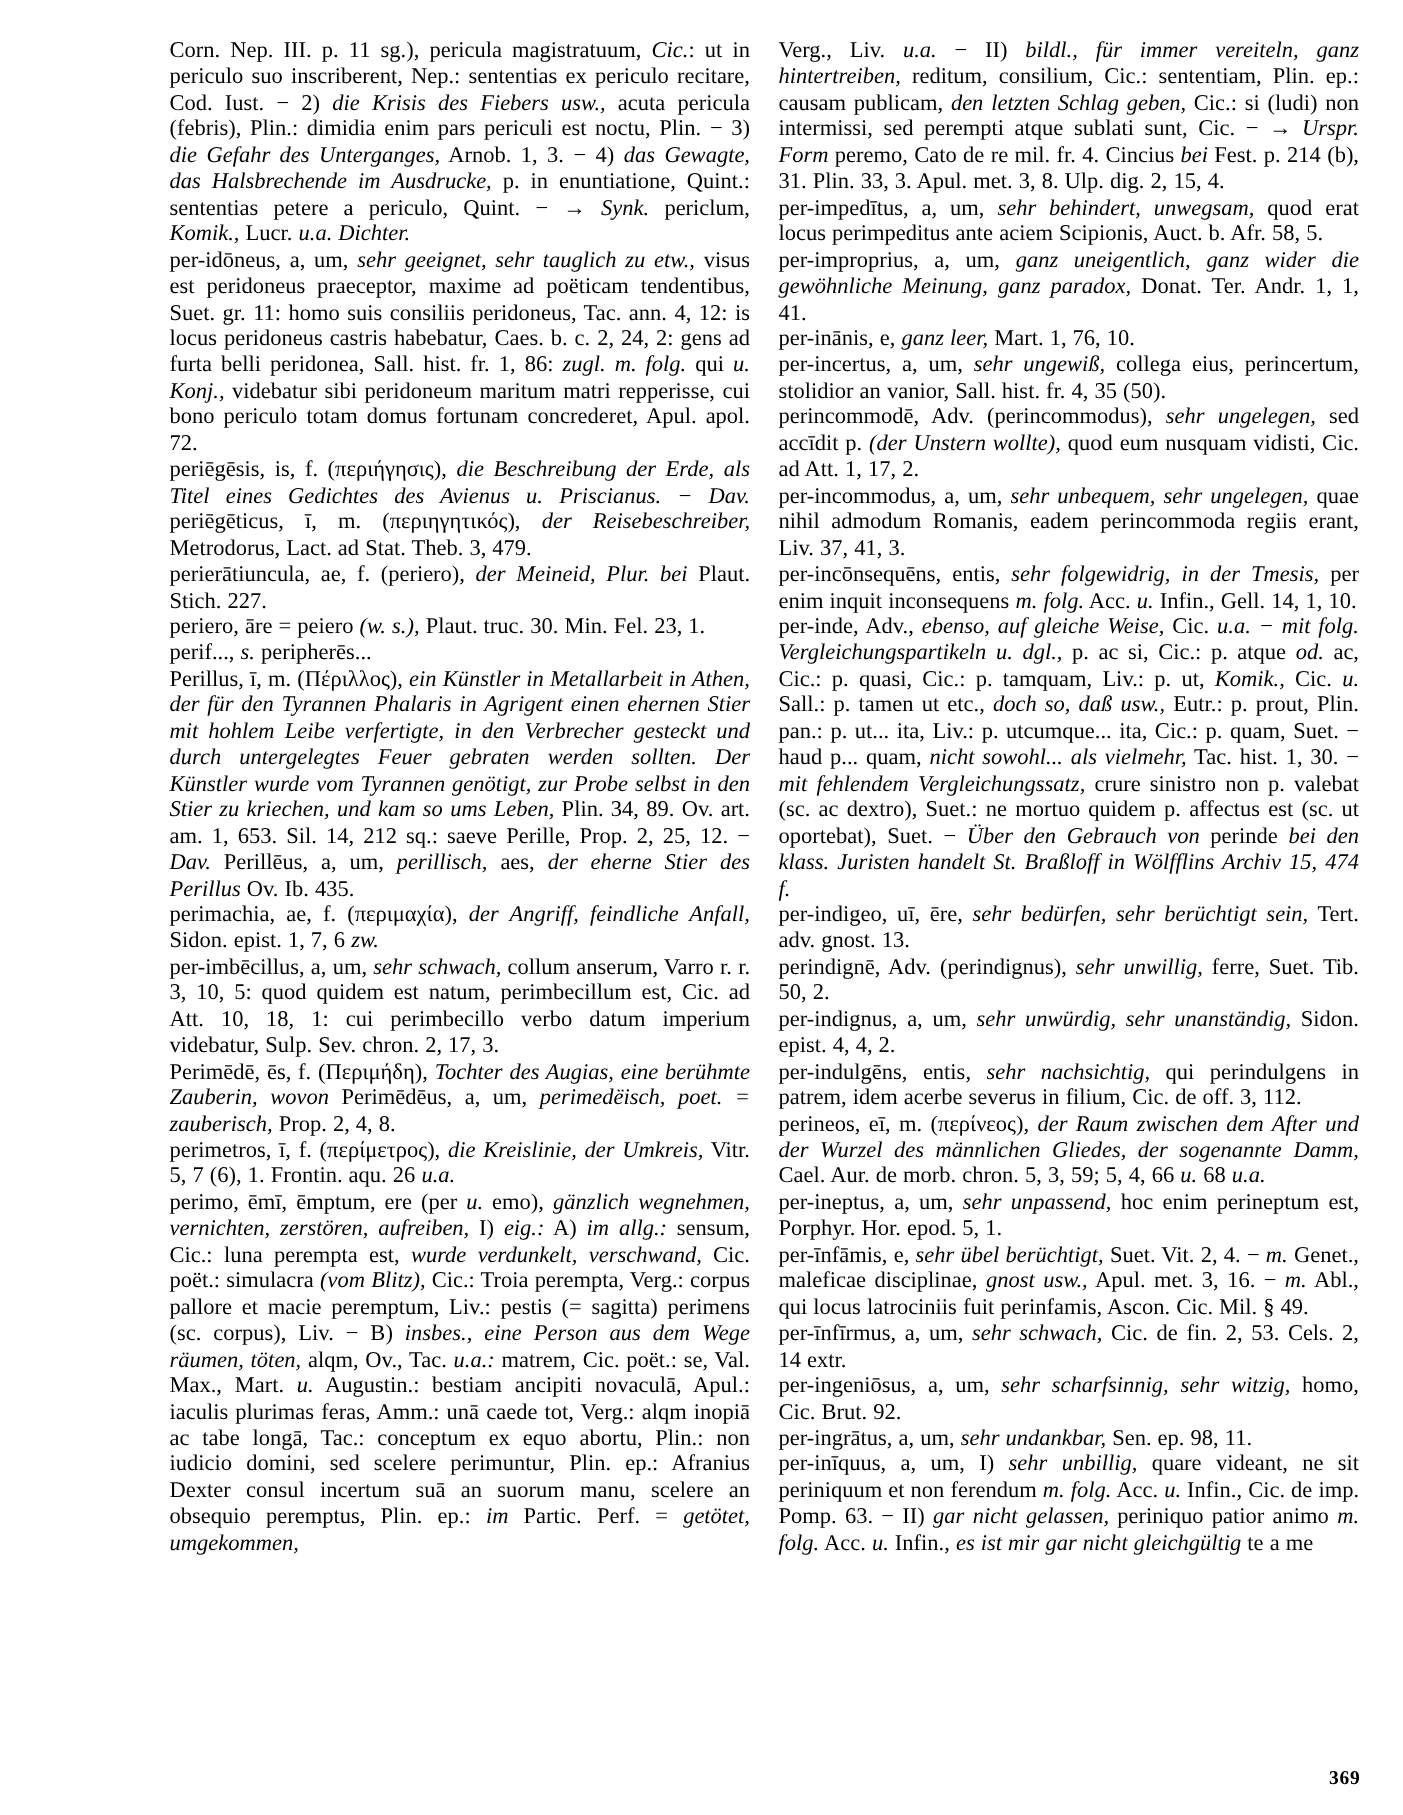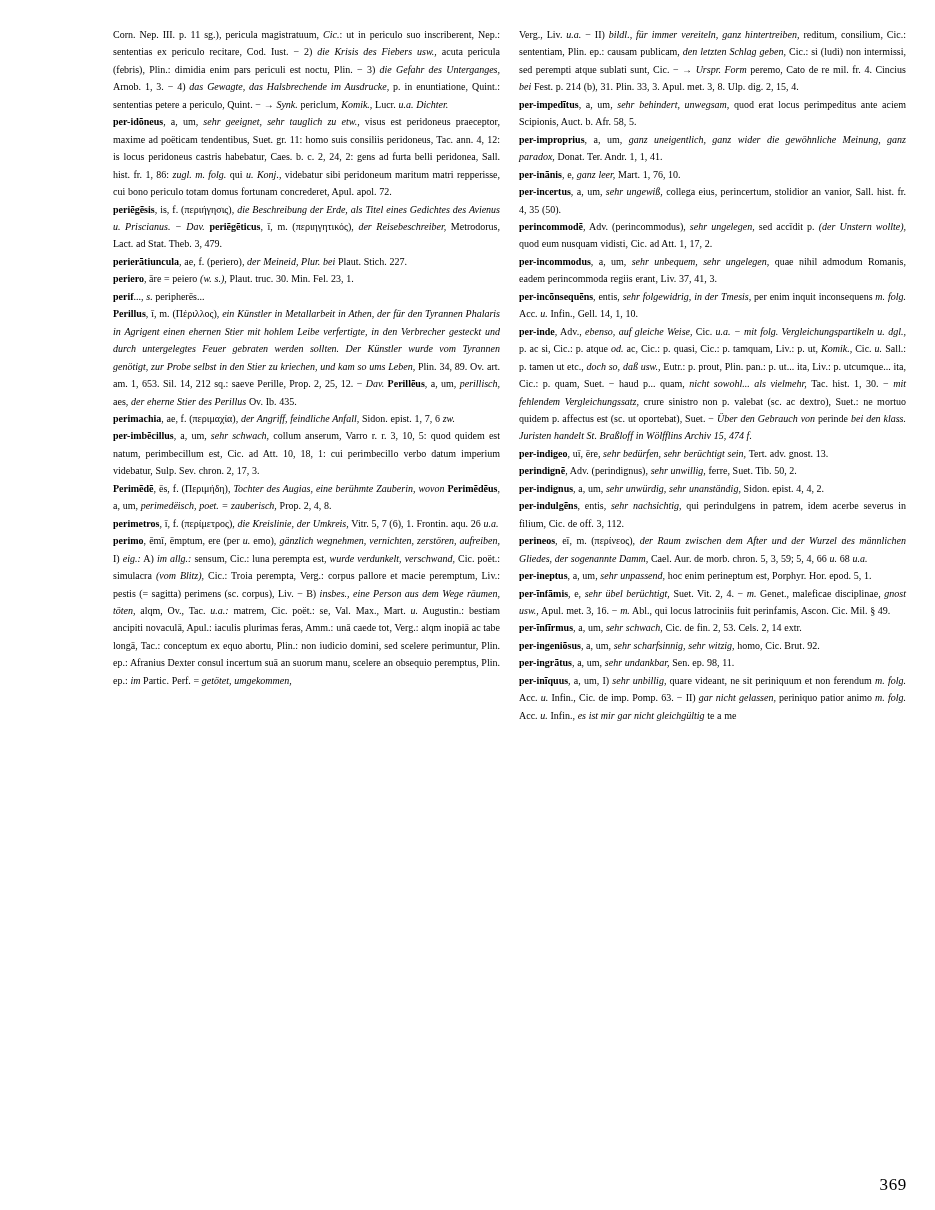--- a/index.html
+++ b/index.html
@@ -27,44 +27,45 @@
     height: 1120px;
     display: flex;
     flex-direction: row;
     gap: 19px;
   }
   .column {
     width: 387px;
     flex: 0 0 387px;
   }
   .entry {
-    font-size: 10px;
+    font-size: 15px;
     line-height: 17.45px;
     text-align: justify;
     text-justify: inter-word;
     margin: 0;
     padding: 0;
     hyphens: manual;
     word-spacing: 0.02em;
   }
   
   .entry.cont {
     text-indent: 0;
   }
-  .hw { font-weight: bold; }
+  .hw { font-weight: normal; }
   .gr { font-weight: normal; font-style: italic; }
   .it { font-style: italic; }
   .folio {
     position: absolute;
     right: 28px;
     bottom: 18px;
-    font-size: 17px;
+    font-size: 13px;
     line-height: 14px;
     color: #000000;
     letter-spacing: 0.04em;
+    font-weight: bold;
   }
 </style>
 </head>
 <body>
 
 <div id="page">
 
   <div class="columns">
 
     <div class="column" id="left-column">

